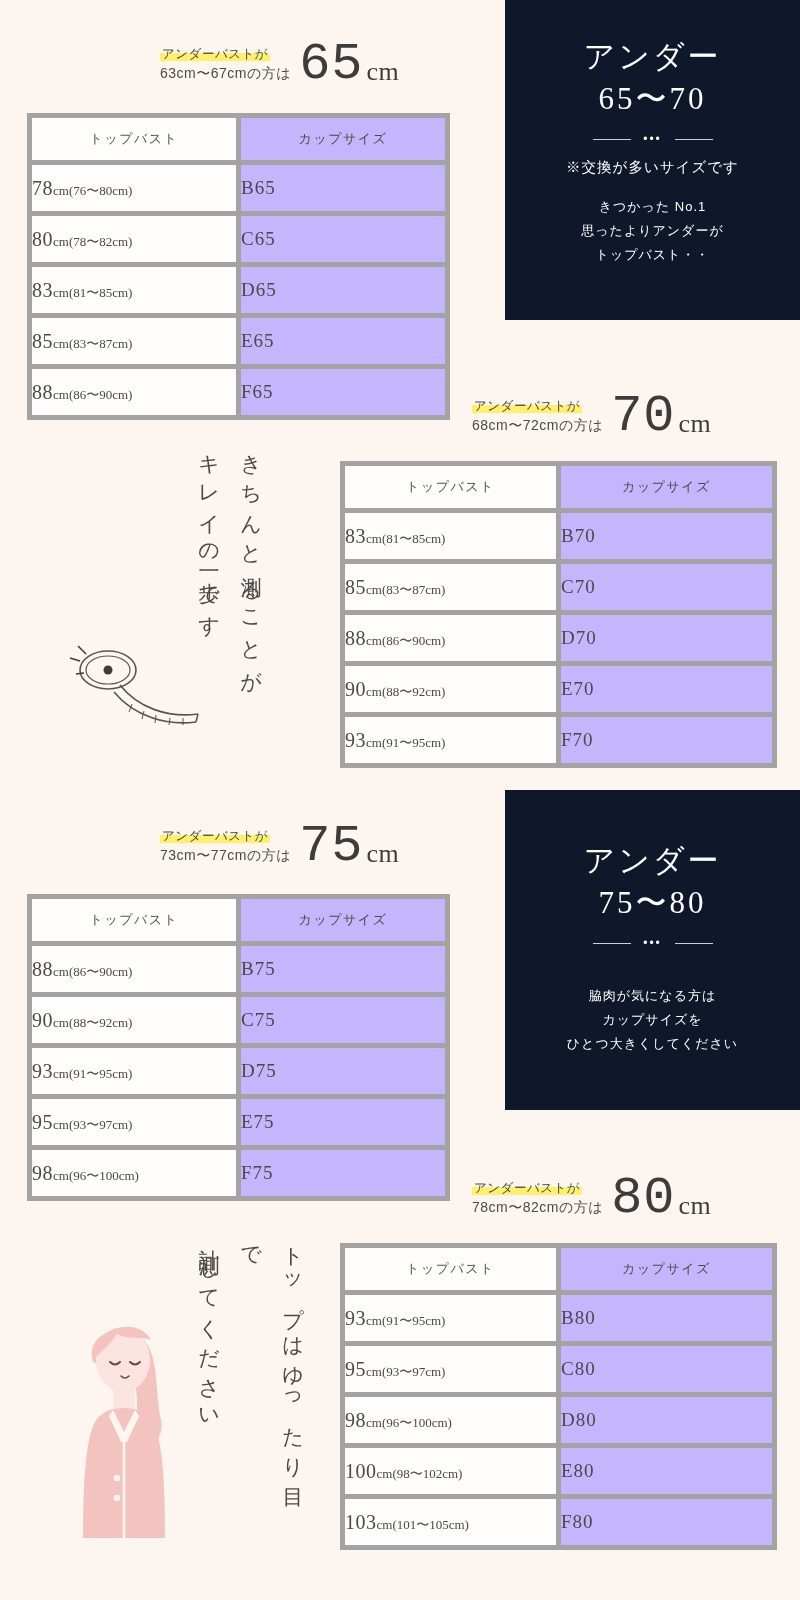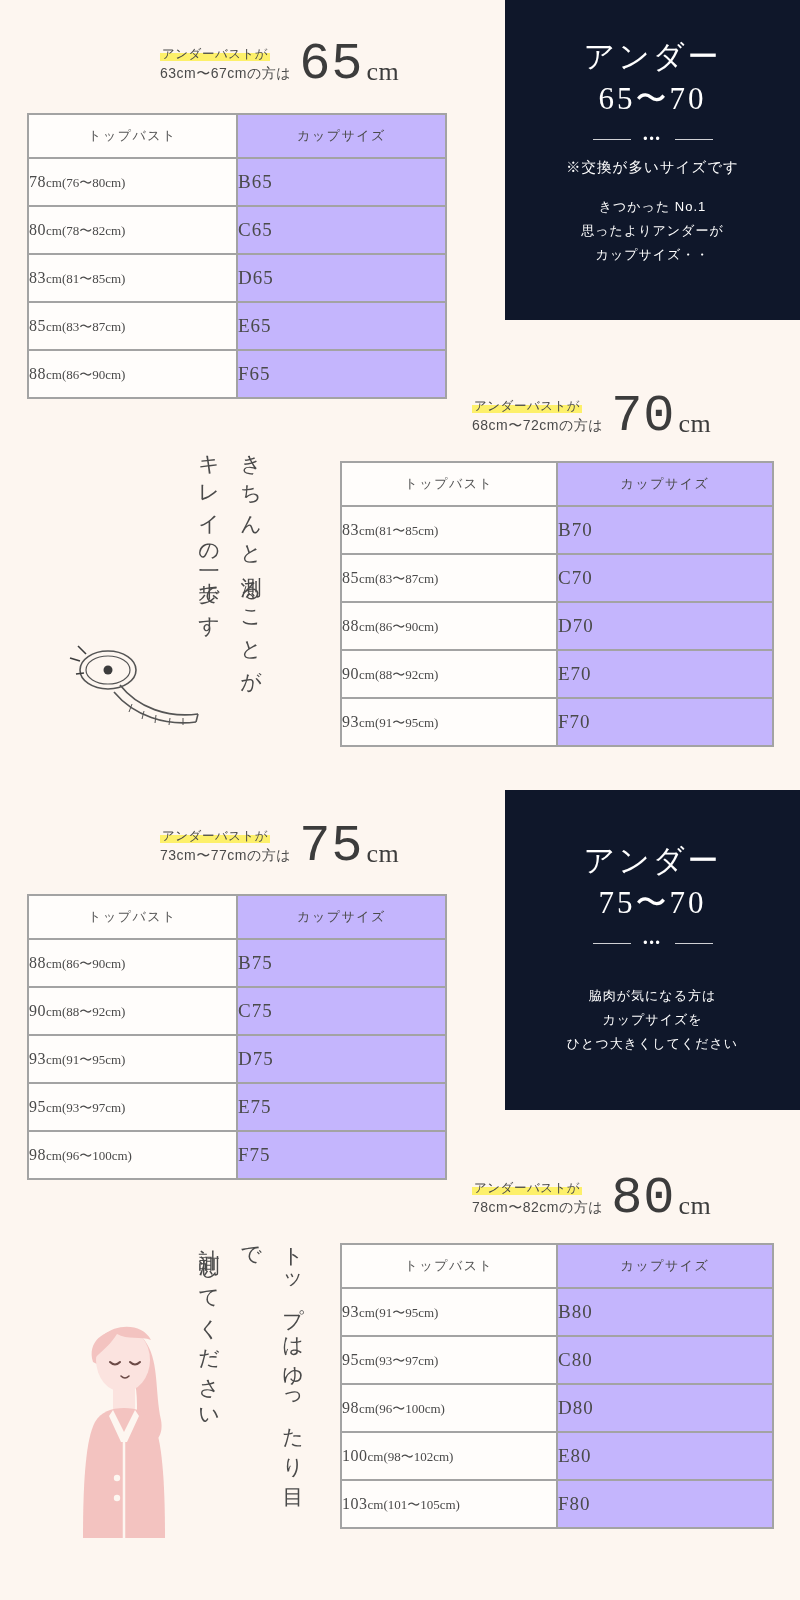--- a/index.html
+++ b/index.html
@@ -125,21 +125,21 @@
 
   
   .size-table {
     position: absolute;
     border-collapse: collapse;
     table-layout: fixed;
     background: #fffdfb;
   }
   .size-table th,
   .size-table td {
-    border: 2px solid #a3a3a3;
+    border: 5px solid #a3a3a3;
     height: 46px;
     font-weight: normal;
     padding: 0;
   }
   .size-table th {
     font-size: 13px;
     letter-spacing: 1.5px;
     color: #555;
     height: 42px;
   }
@@ -149,21 +149,21 @@
     color: #4a4a4a;
   }
   .size-table th.top-h {
     background: #fffdfb;
   }
   .size-table td.top {
     background: #fffdfb;
     font-family: "Liberation Serif", serif;
   }
   .size-table td.top .big {
-    font-size: 16px;
+    font-size: 20px;
     letter-spacing: 0.5px;
   }
   .size-table td.top .small {
     font-size: 13px;
     letter-spacing: 0;
   }
   .size-table td.cup {
     font-family: "Liberation Serif", serif;
     font-size: 19px;
     letter-spacing: 1px;
@@ -196,21 +196,21 @@
       <div>アンダー</div>
       <div>65〜70</div>
     </div>
     <div class="bp-divider">
       <span class="bp-dots">•••</span>
     </div>
     <div class="bp-note">※交換が多いサイズです</div>
     <div class="bp-body">
       <div>きつかった No.1</div>
       <div>思ったよりアンダーが</div>
-      <div>カップサイズ・・</div>
+      <div>トップバスト・・</div>
     </div>
   </div>
 
   <div class="size-head" style="left:160px; top:40px;">
     <div class="sh-left">
       <div><span class="sh-marker">アンダーバストが</span></div>
       <div class="sh-sub">63cm〜67cmの方は</div>
     </div>
     <div class="sh-num">65</div>
     <div class="sh-unit">cm</div>
@@ -337,21 +337,21 @@
     <g stroke="#3c3c3c" stroke-width="1.6">
       <line x1="18" y1="16" x2="26" y2="24"></line>
       <line x1="10" y1="28" x2="20" y2="31"></line>
       <line x1="16" y1="44" x2="24" y2="43"></line>
     </g>
   </svg>
 
   <div class="blue-panel" style="left:505px; top:790px; width:295px; height:320px; padding-top:50px;">
     <div class="bp-title">
       <div>アンダー</div>
-      <div>75〜70</div>
+      <div>75〜80</div>
     </div>
     <div class="bp-divider">
       <span class="bp-dots">•••</span>
     </div>
     <div class="bp-body" style="margin-top:36px;">
       <div>脇肉が気になる方は</div>
       <div>カップサイズを</div>
       <div>ひとつ大きくしてください</div>
     </div>
   </div>

